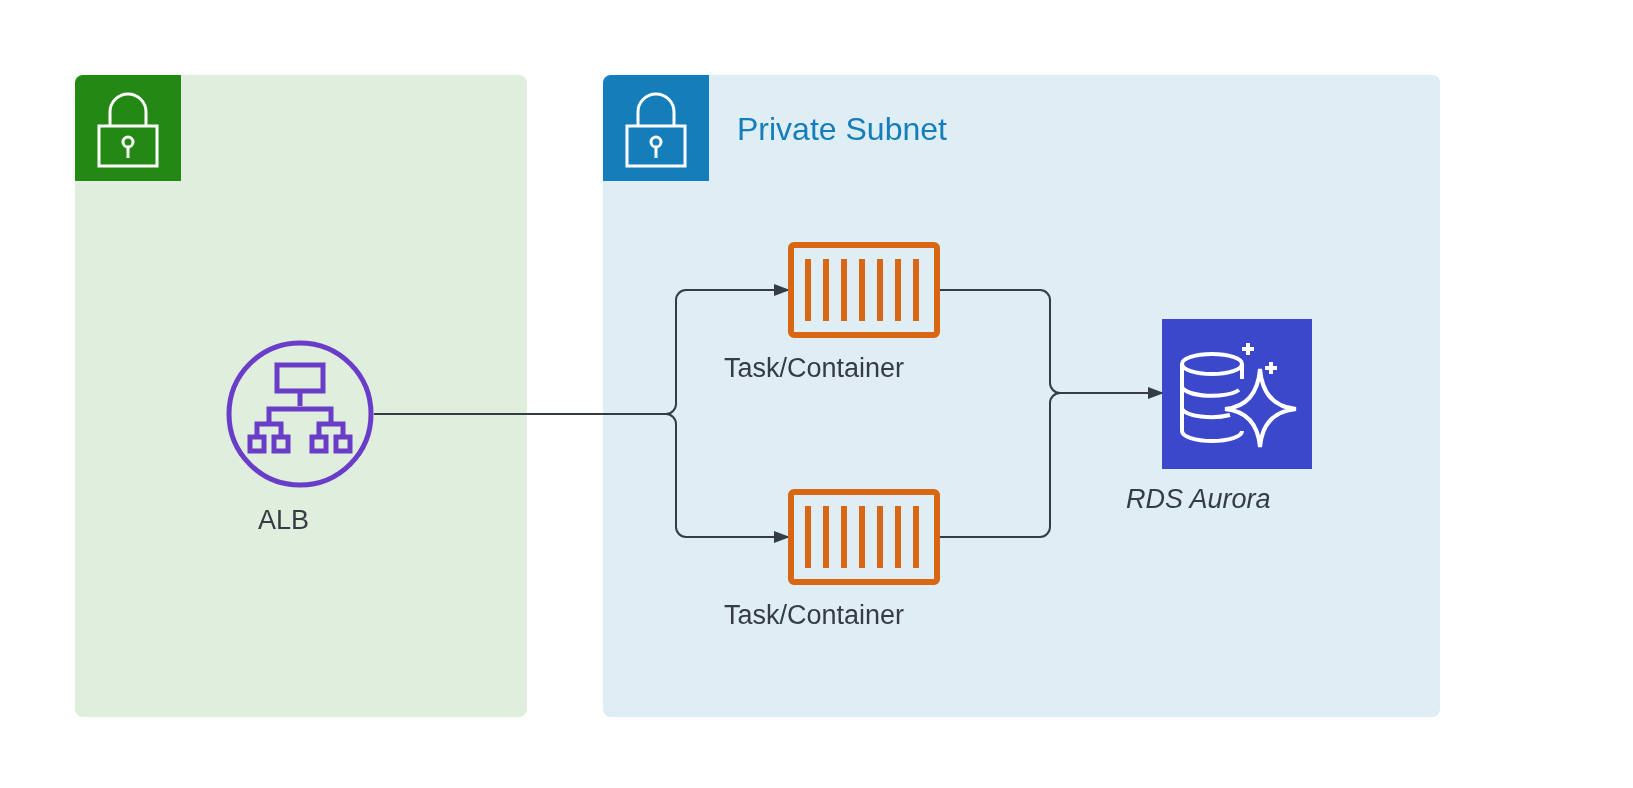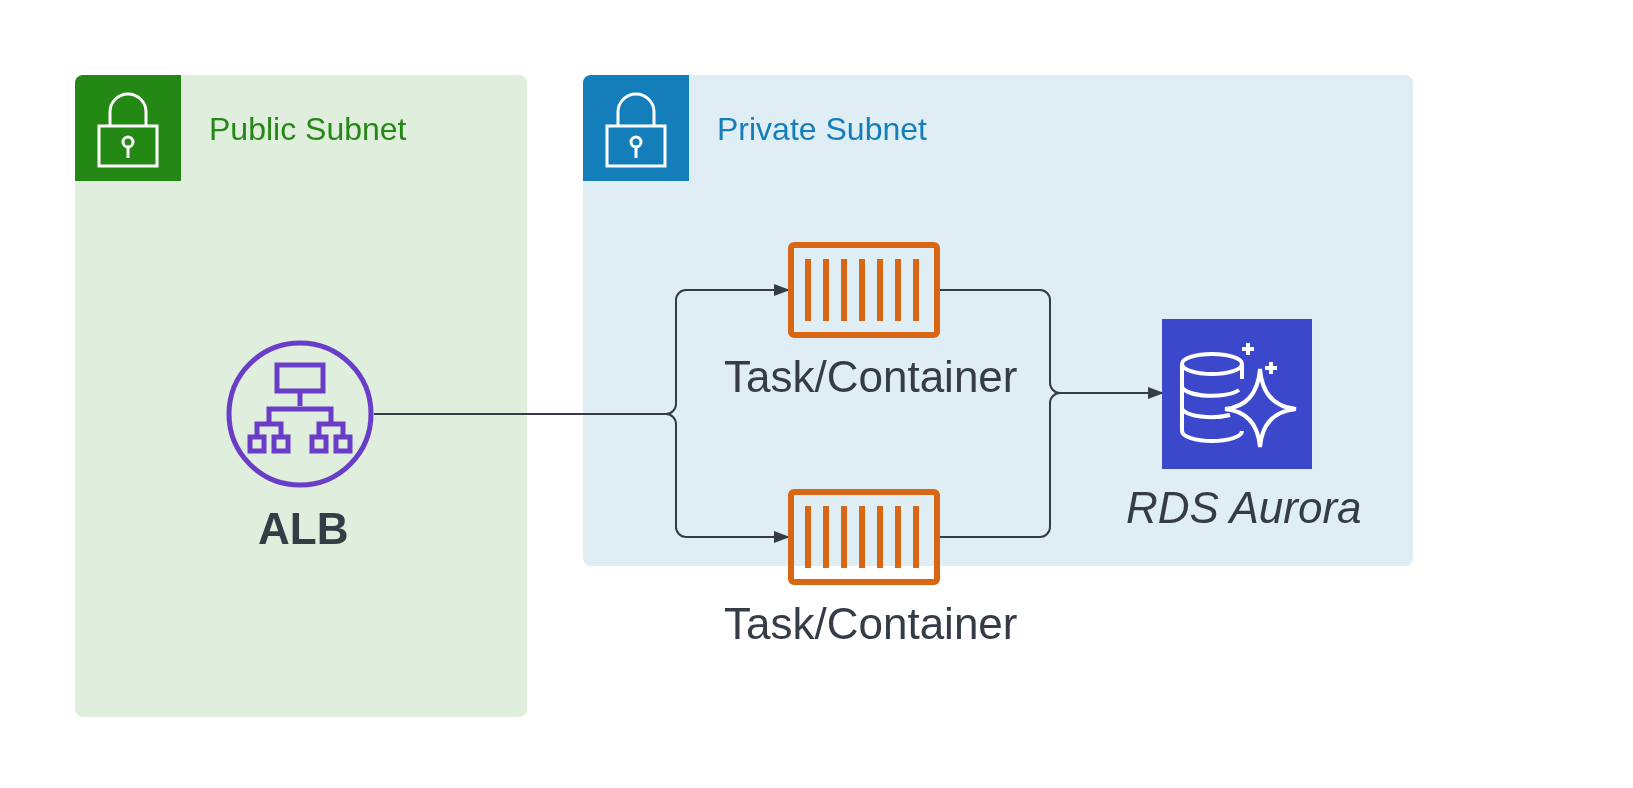--- a/index.html
+++ b/index.html
@@ -1,42 +1,41 @@
 <!DOCTYPE html>
 <html><head>
 <meta charset="utf-8">
 <style>
   html, body { margin:0; padding:0; background:#ffffff; }
   body { width:1633px; height:788px; position:relative; overflow:hidden; font-family:"Liberation Sans", sans-serif; }
   .panel { position:absolute; border-radius:8px; overflow:hidden; }
   #public-subnet { left:75px; top:75px; width:452px; height:642px; background:#e0eedd; }
-  #private-subnet { left:583px; top:75px; width:830px; height:491px; background:#dfedf4; }
+  #private-subnet { left:603px; top:75px; width:830px; height:642px; background:#dfedf4;padding-left:7px; }
   .lock-tile { position:absolute; left:0; top:0; width:106px; height:106px; display:flex; align-items:center; justify-content:center; }
   #public-subnet .lock-tile { background:#248814; }
   #private-subnet .lock-tile { background:#147eba; }
   .panel-title { position:absolute; left:134px; top:38px; font-size:32px; line-height:1; white-space:nowrap; }
   #public-subnet .panel-title { color:#248814; }
   #private-subnet .panel-title { color:#147eba; }
   svg#connectors { position:absolute; left:0; top:0; }
   .node { position:absolute; }
-  .node-label { position:absolute; font-size:44px; color:#353c46; white-space:nowrap; line-height:1; }
+  .node-label { position:absolute; font-size:27px; color:#353c46; white-space:nowrap; line-height:1; }
 </style>
 </head>
 <body>
 
 <div id="public-subnet" class="panel">
   <div class="lock-tile">
     <svg width="64" height="80" viewBox="0 0 64 80">
       <path d="M14 38 V24 a18 18 0 0 1 36 0 V38" fill="none" stroke="#fff" stroke-width="3"></path>
       <rect x="3" y="38" width="58" height="40" fill="none" stroke="#fff" stroke-width="3"></rect>
       <circle cx="32" cy="54" r="5" fill="none" stroke="#fff" stroke-width="3"></circle>
       <line x1="32" y1="59" x2="32" y2="70" stroke="#fff" stroke-width="3"></line>
     </svg>
   </div>
-  <div class="panel-title">Public Subnet</div>
 </div>
 
 <div id="private-subnet" class="panel">
   <div class="lock-tile">
     <svg width="64" height="80" viewBox="0 0 64 80">
       <path d="M14 38 V24 a18 18 0 0 1 36 0 V38" fill="none" stroke="#fff" stroke-width="3"></path>
       <rect x="3" y="38" width="58" height="40" fill="none" stroke="#fff" stroke-width="3"></rect>
       <circle cx="32" cy="54" r="5" fill="none" stroke="#fff" stroke-width="3"></circle>
       <line x1="32" y1="59" x2="32" y2="70" stroke="#fff" stroke-width="3"></line>
     </svg>
@@ -65,21 +64,21 @@
       <polyline points="44,85 44,70 106,70 106,85"></polyline>
       <polyline points="32,98 32,85 56,85 56,98"></polyline>
       <polyline points="94,98 94,85 118,85 118,98"></polyline>
       <rect x="25" y="98" width="14" height="14"></rect>
       <rect x="49" y="98" width="14" height="14"></rect>
       <rect x="87" y="98" width="14" height="14"></rect>
       <rect x="111" y="98" width="14" height="14"></rect>
     </g>
   </svg>
 </div>
-<div class="node-label" style="left:258px; top:507px;font-weight:bold;">ALB</div>
+<div class="node-label" style="left:258px; top:507px;">ALB</div>
 
 <div class="node" style="left:788px; top:242px; width:152px; height:96px;">
   <svg width="152" height="96" viewBox="0 0 152 96">
     <rect x="3" y="3" width="146" height="90" rx="3" fill="none" stroke="#d86613" stroke-width="6"></rect>
     <g stroke="#d86613" stroke-width="6">
       <line x1="20" y1="17" x2="20" y2="79"></line>
       <line x1="38" y1="17" x2="38" y2="79"></line>
       <line x1="56" y1="17" x2="56" y2="79"></line>
       <line x1="74" y1="17" x2="74" y2="79"></line>
       <line x1="92" y1="17" x2="92" y2="79"></line>

